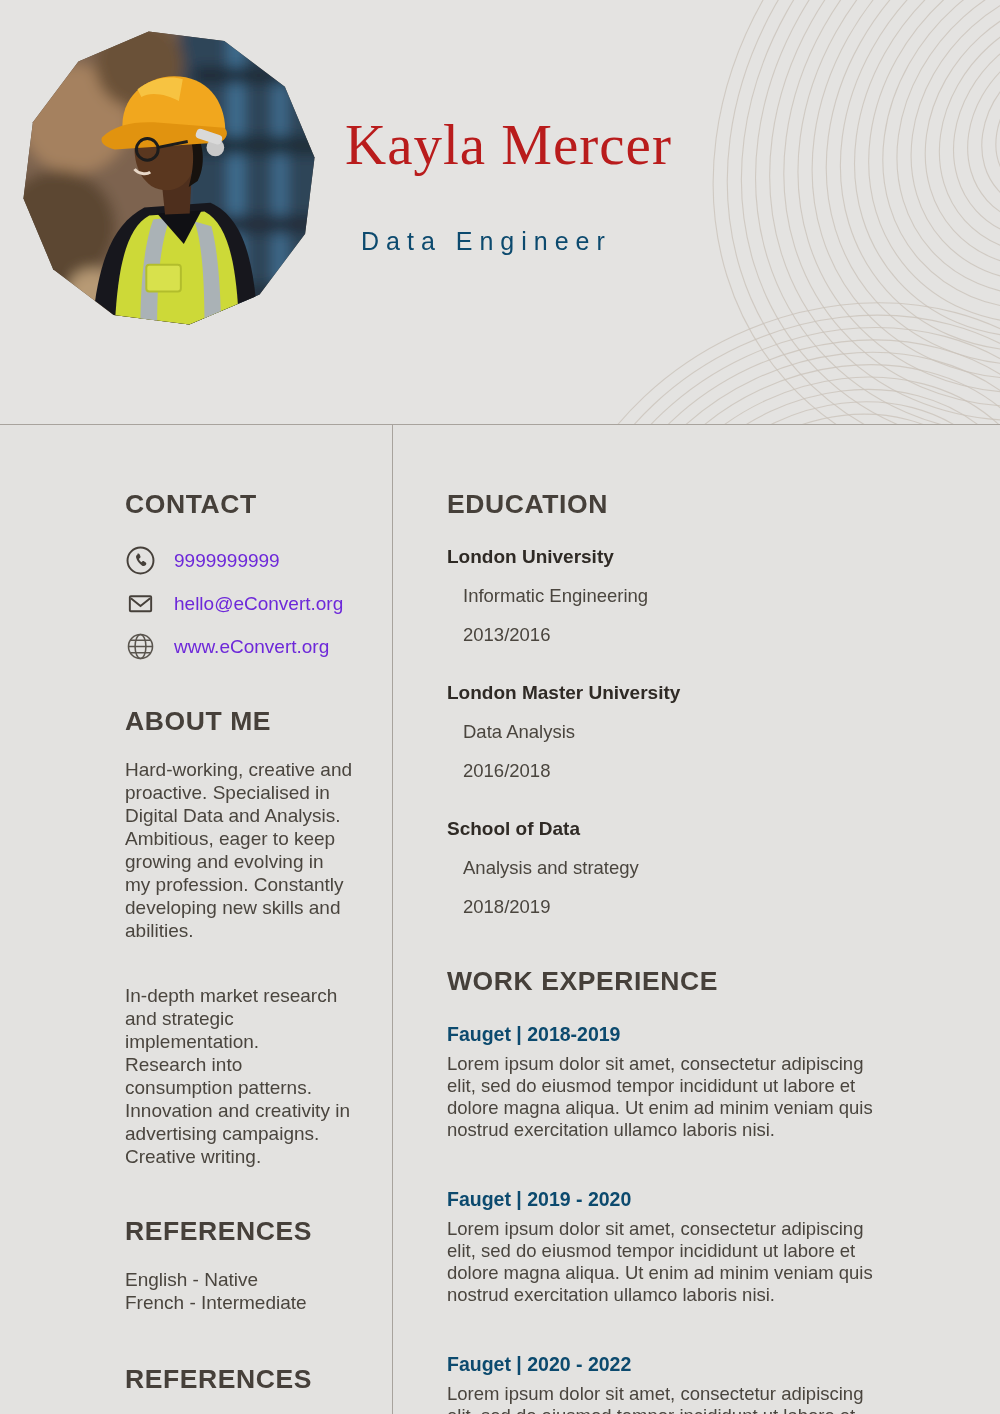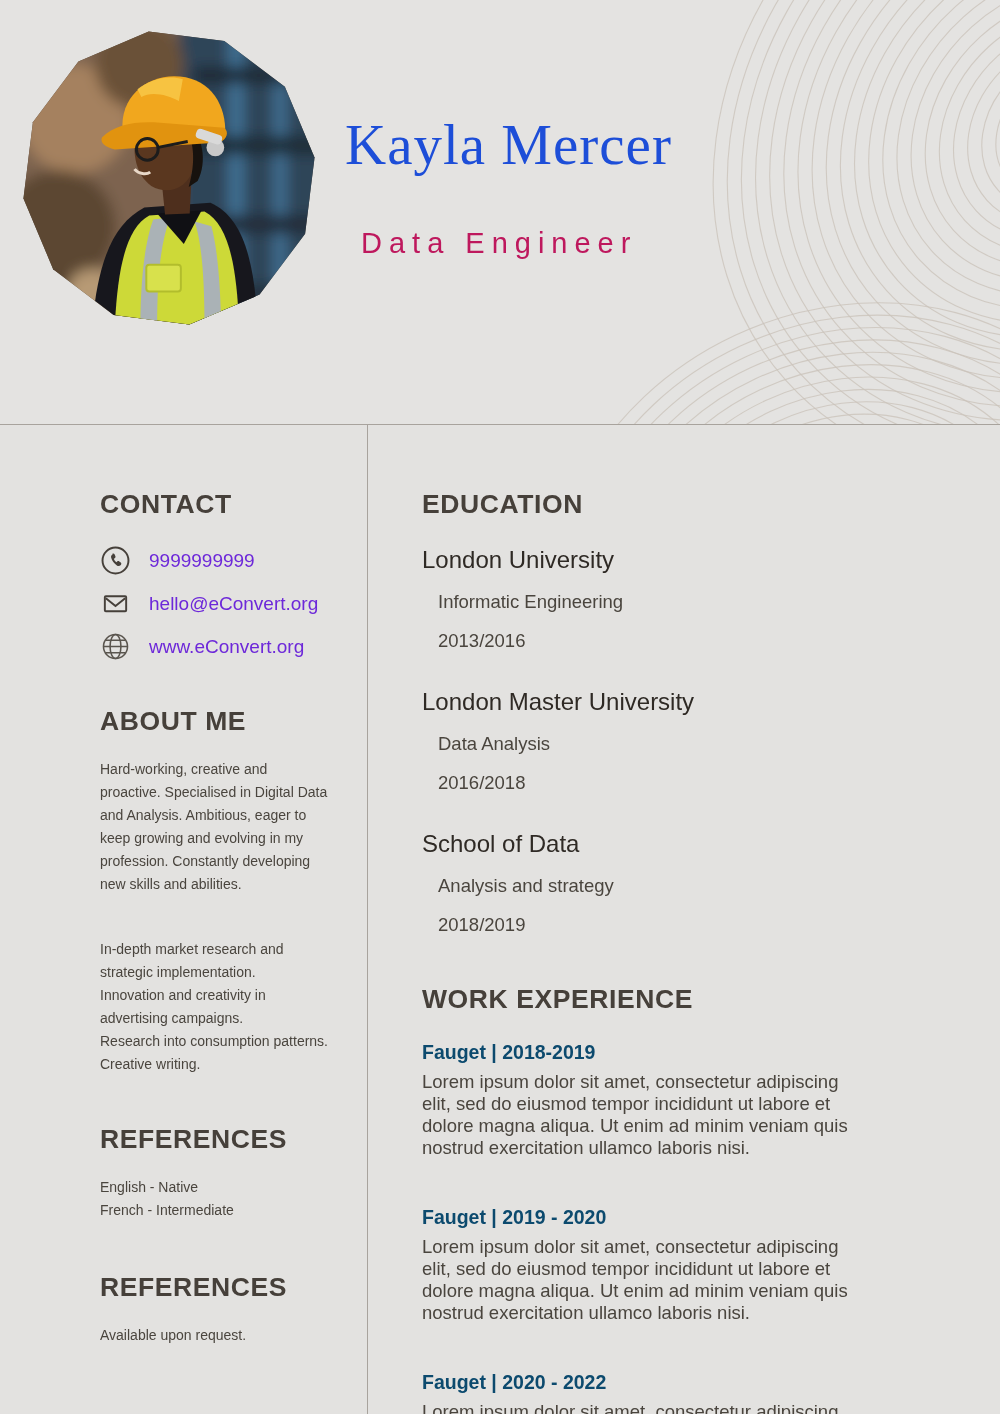--- a/index.html
+++ b/index.html
@@ -15,52 +15,52 @@
 
   .photo{position:absolute;left:22px;top:30px;width:294px;height:296px;
          clip-path:polygon(99.5% 43.1%,96.3% 68.8%,80.8% 89.4%,56.9% 99.5%,
                            31.2% 96.3%,10.6% 80.8%,0.5% 56.9%,3.7% 31.2%,
                            19.2% 10.6%,43.1% 0.5%,68.8% 3.7%,89.4% 19.2%);
          background:#55493c;}
   .photo svg{display:block;width:100%;height:100%;}
 
   .name-block{position:absolute;left:345px;top:114px;}
   .name{margin:0;font-family:"Liberation Serif","DejaVu Serif",serif;
-        font-weight:500;font-size:57px;line-height:1.1;color:#1d4ed8;
+        font-weight:500;font-size:57px;line-height:1.1;color:#b91c1c;
         letter-spacing:1px;}
-  .job-title{margin-top:50px;margin-left:16px;font-size:29px;
-             letter-spacing:7px;color:#be185d;}
+  .job-title{margin-top:50px;margin-left:16px;font-size:25px;
+             letter-spacing:7px;color:#0c4a6e;}
 
   
   .columns{display:flex;height:989px;}
   .col-left{width:368px;box-sizing:border-box;border-right:1px solid #a8a39d;
-            padding:64px 38px 0 100px;}
+            padding:64px 38px 0 100px;margin-left:25px;}
   .col-right{flex:1;box-sizing:border-box;padding:64px 68px 16px 54px;}
 
   h2{margin:0;font-family:"Liberation Sans",sans-serif;font-weight:700;
      font-size:26.5px;letter-spacing:.6px;color:#46403a;}
 
-  .body-text{margin:0;font-size:14px;line-height:23px;color:#4a453e;}
+  .body-text{margin:0;font-size:19px;line-height:23px;color:#4a453e;}
   .mt{margin-top:21px;}
 
   
   .contact-list{margin-top:25px;}
   .contact-row{display:flex;align-items:center;gap:18px;margin-bottom:12px;}
   .cicon{width:31px;height:31px;flex:none;}
   .ctext{font-size:19px;color:#6d28d9;}
 
   .sec-about{margin-top:44px;}
   .sec-competences{margin-top:42px;}
   .sec-languages{margin-top:48px;}
   .sec-references{margin-top:50px;}
 
   
   .edu-item{margin-top:26px;}
   .edu-item + .edu-item{margin-top:36px;}
-  .edu-school{font-weight:400;font-size:24px;color:#2f2a25;margin:0 0 4px 0;}
+  .edu-school{font-weight:700;font-size:19px;color:#2f2a25;margin:0 0 4px 0;}
   .edu-line{margin:16px;font-size:18.5px;line-height:23px;}
 
   
   .sec-experience{margin-top:48px;}
   .exp-item{margin-top:26px;}
   .exp-item + .exp-item{margin-top:47px;}
   .exp-title{font-weight:700;font-size:19.5px;color:#0c4a6e;margin:0 0 7px 0;}
   .exp-desc{margin:0;font-size:18.5px;line-height:22px;max-width:432px;}
 </style>
 </head>
@@ -205,22 +205,22 @@
       </section>
 
       <section class="sec-about">
         <h2>ABOUT ME</h2>
         <p class="body-text mt">Hard-working, creative and proactive. Specialised in Digital Data and Analysis. Ambitious, eager to keep growing and evolving in my profession. Constantly developing new skills and abilities.</p>
       </section>
 
       <section class="sec-competences">
         <div class="mt">
           <p class="body-text">In-depth market research and strategic implementation.</p>
+          <p class="body-text">Research into consumption patterns.</p>
           <p class="body-text">Innovation and creativity in advertising campaigns.</p>
-          <p class="body-text">Research into consumption patterns.</p>
           <p class="body-text">Creative writing.</p>
         </div>
       </section>
 
       <section class="sec-languages">
         <h2>REFERENCES</h2>
         <div class="mt">
           <p class="body-text">English - Native</p>
           <p class="body-text">French - Intermediate</p>
         </div>

